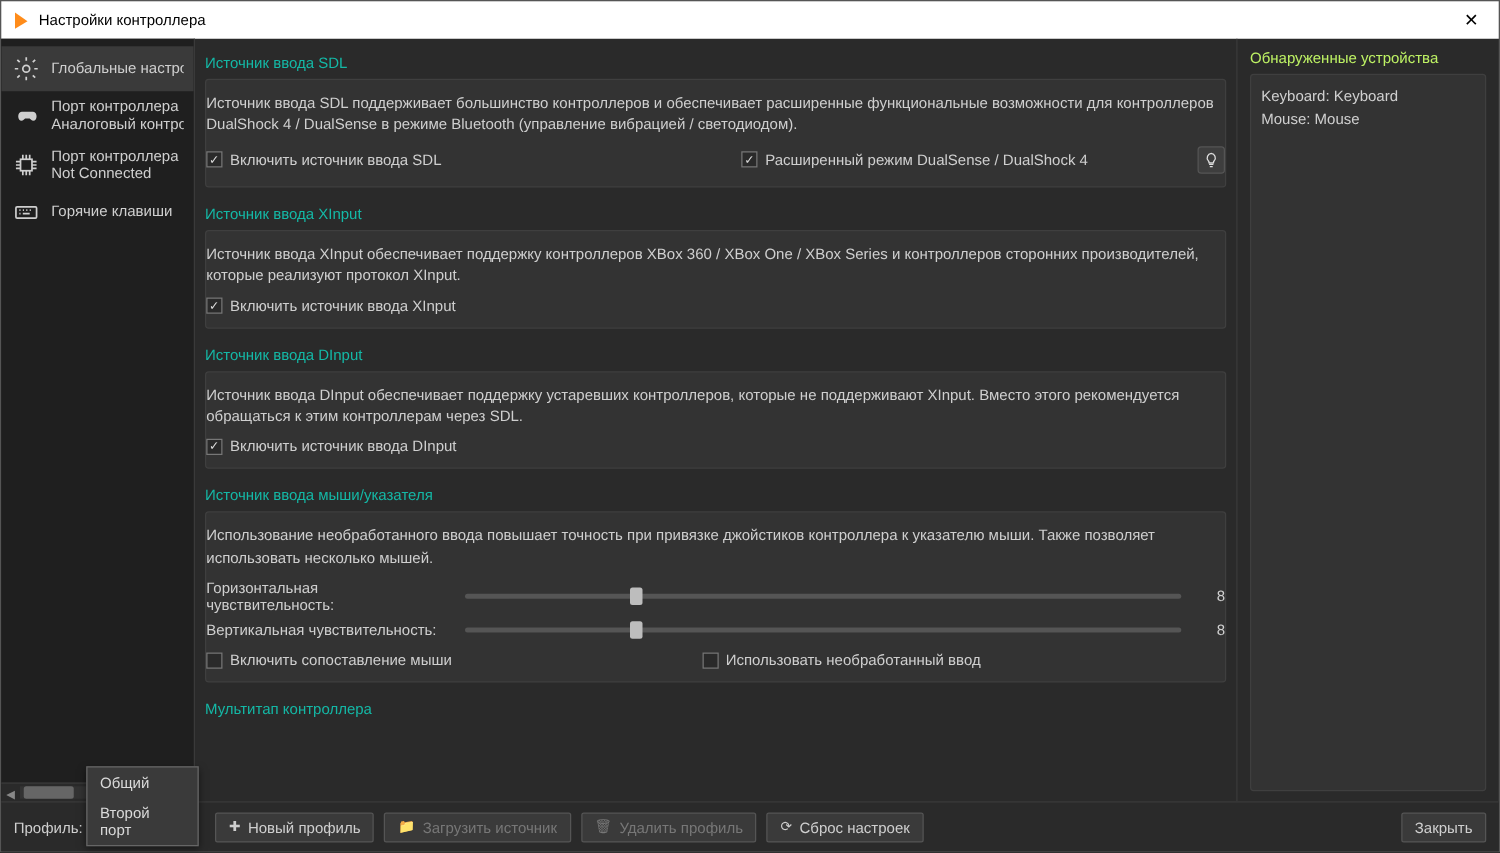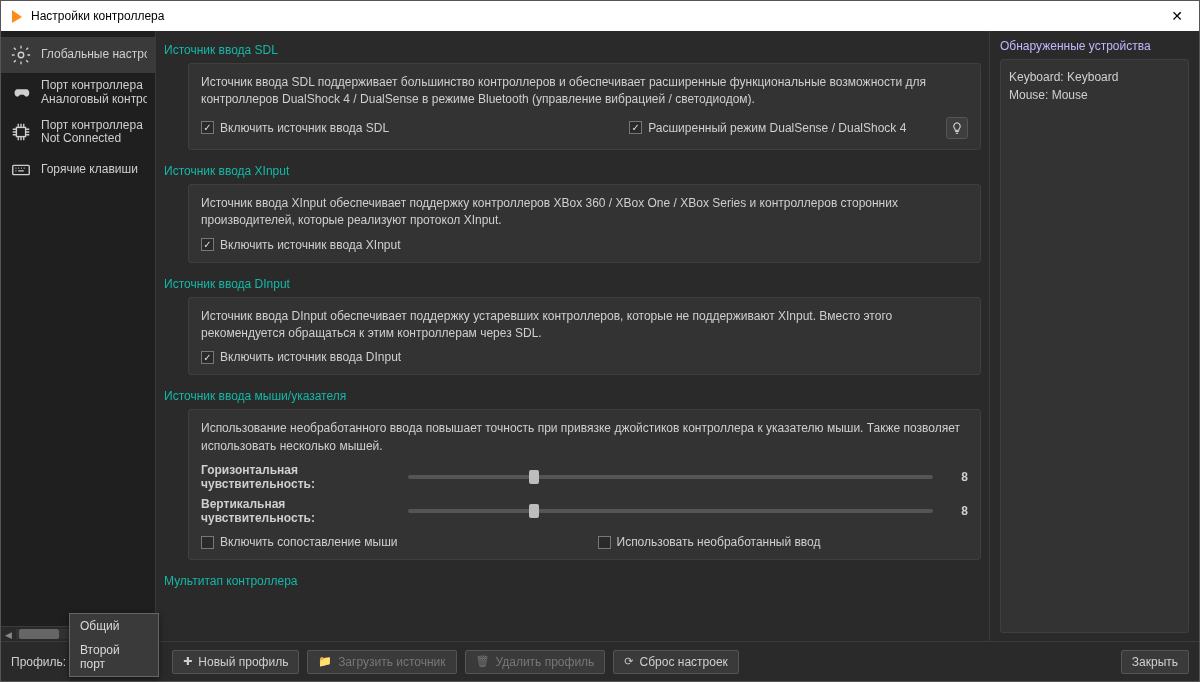--- a/index.html
+++ b/index.html
@@ -113,24 +113,23 @@
 }
 .section-title {
   color: #14b8a6;
   padding: 4px 0 6px 0;
   font-size: 12px;
 }
 .panel {
   background: #333333;
   border: 1px solid #3f3f3f;
   border-radius: 3px;
-  padding: 10px 12px;
+  padding: 10px 0;
   margin-bottom: 10px;
   color: #cfcfcf;
-  margin-left: 24px;
 }
 .panel .desc {
   line-height: 1.45;
   margin-bottom: 8px;
 }
 .checkrow {
   display: flex;
   gap: 30px;
   align-items: center;
   margin-top: 6px;
@@ -152,21 +151,20 @@
   width: 22px; height: 22px;
   background:#3e3e3e;border:1px solid #555;border-radius:3px;
   display:inline-flex;align-items:center;justify-content:center;
   color:#ccc;margin-left:auto;
 }
 .sliderrow {
   display: flex;
   align-items: center;
   gap: 17px;
   margin-top: 6px;
-  font-weight: bold;
 }
 .sliderrow .slabel { flex: 0 0 190px; }
 .sliderrow .track {
   flex:1; height:4px; background:#555; position:relative; border-radius:2px;
 }
 .sliderrow .thumb {
   position:absolute; left:23%; top:-5px; width:10px; height:14px;
   background:#bdbdbd; border-radius:2px;
 }
 .sliderrow .val { width:18px; text-align:right; }
@@ -181,21 +179,21 @@
 .select .arrowdn {
   position:absolute; right:6px; top:4px; font-size:10px; color:#aaa;
 }
 .rightcol {
   width: 210px;
   padding: 8px 10px 8px 10px;
   border-left: 1px solid #3a3a3a;
   display:flex;flex-direction:column;
 }
 .rightcol .rc-title {
-  color:#c4b5fd; margin-bottom:6px;
+  color:#bef264; margin-bottom:6px;
 }
 .rightcol .rc-body {
   background:#333333; border:1px solid #3f3f3f; border-radius:3px;
   flex:1; padding:8px; line-height:1.5;
 }
 .footer {
   height: 40px;
   border-top: 1px solid #3a3a3a;
   background:#2a2a2a;
   display:flex; align-items:center; gap:8px;

